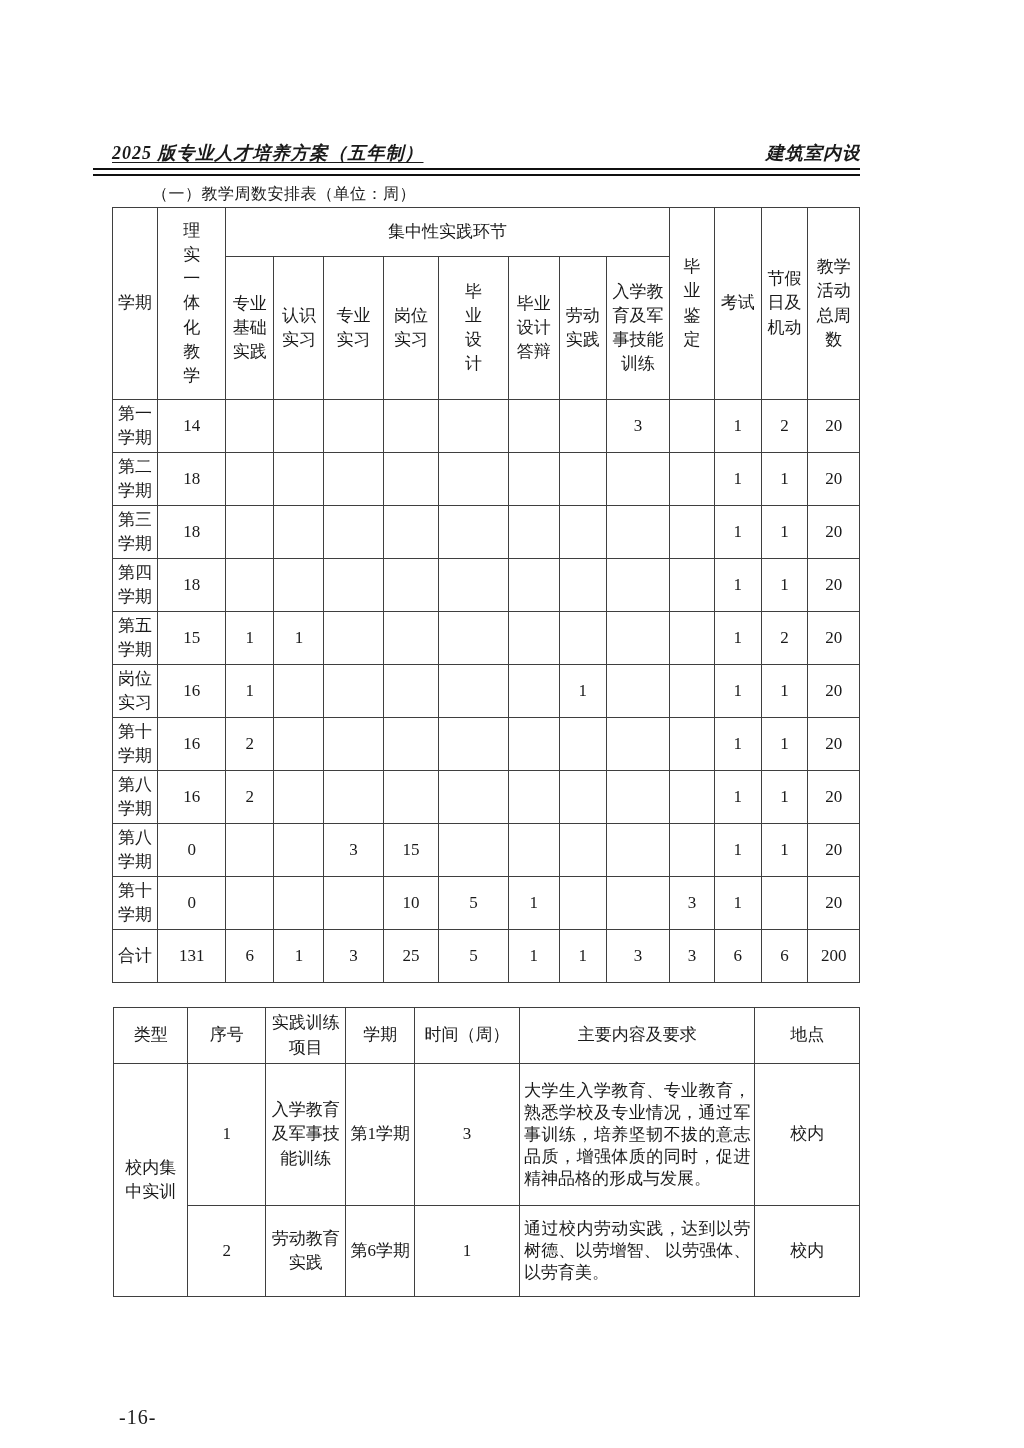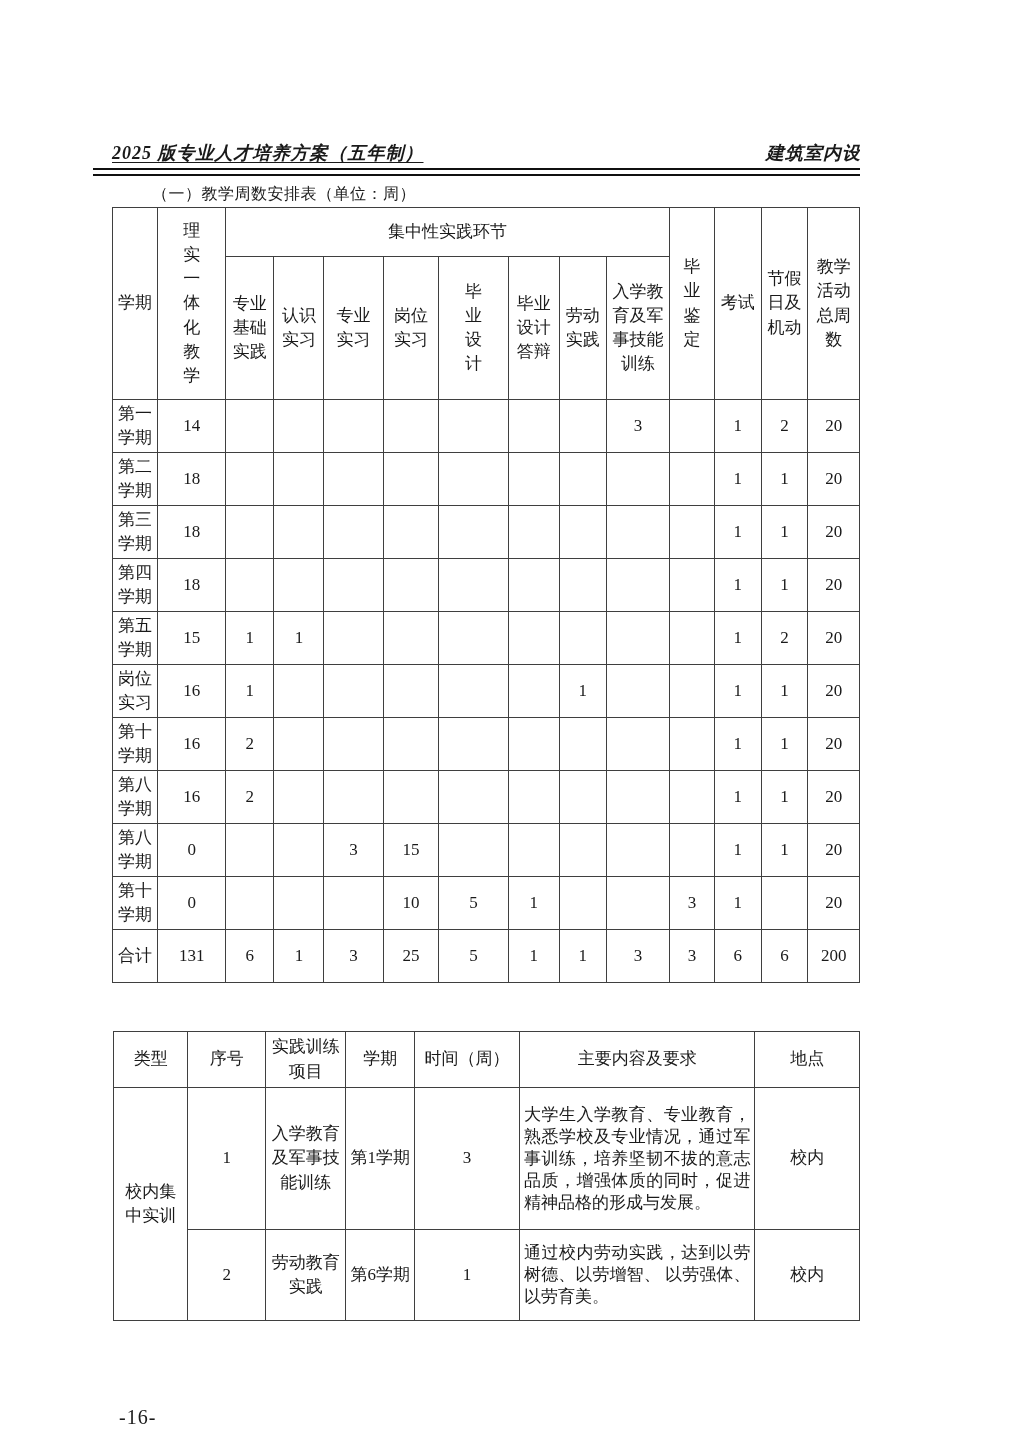--- a/index.html
+++ b/index.html
@@ -49,21 +49,21 @@
     overflow: hidden;
   }
   .t1 { top: 207px; left: 112px; }
   .t1 thead tr.hr1 th { height: 48px; }
   .t1 thead tr.hr2 th { height: 110px; }
   .t1 tbody td { height: 52px; }
   .p6  { padding: 16px 6px !important; }
   .p8  { padding: 0 8px  !important; }
   .p10 { padding: 0 25px !important; }
 
-  .t2 { top: 1007px; left: 113px; margin-top: 24px; }
+  .t2 { top: 1007px; left: 113px; }
   .t2 thead th { height: 55px; }
   .t2 tbody tr.r1 td { height: 135px; }
   .t2 tbody tr.r2 td { height: 84px; }
   .t2 td.content {
     text-align: justify;
     text-align-last: left;
     padding: 3px 4px;
     line-height: 22px;
   }
   .nw { white-space: nowrap; }

